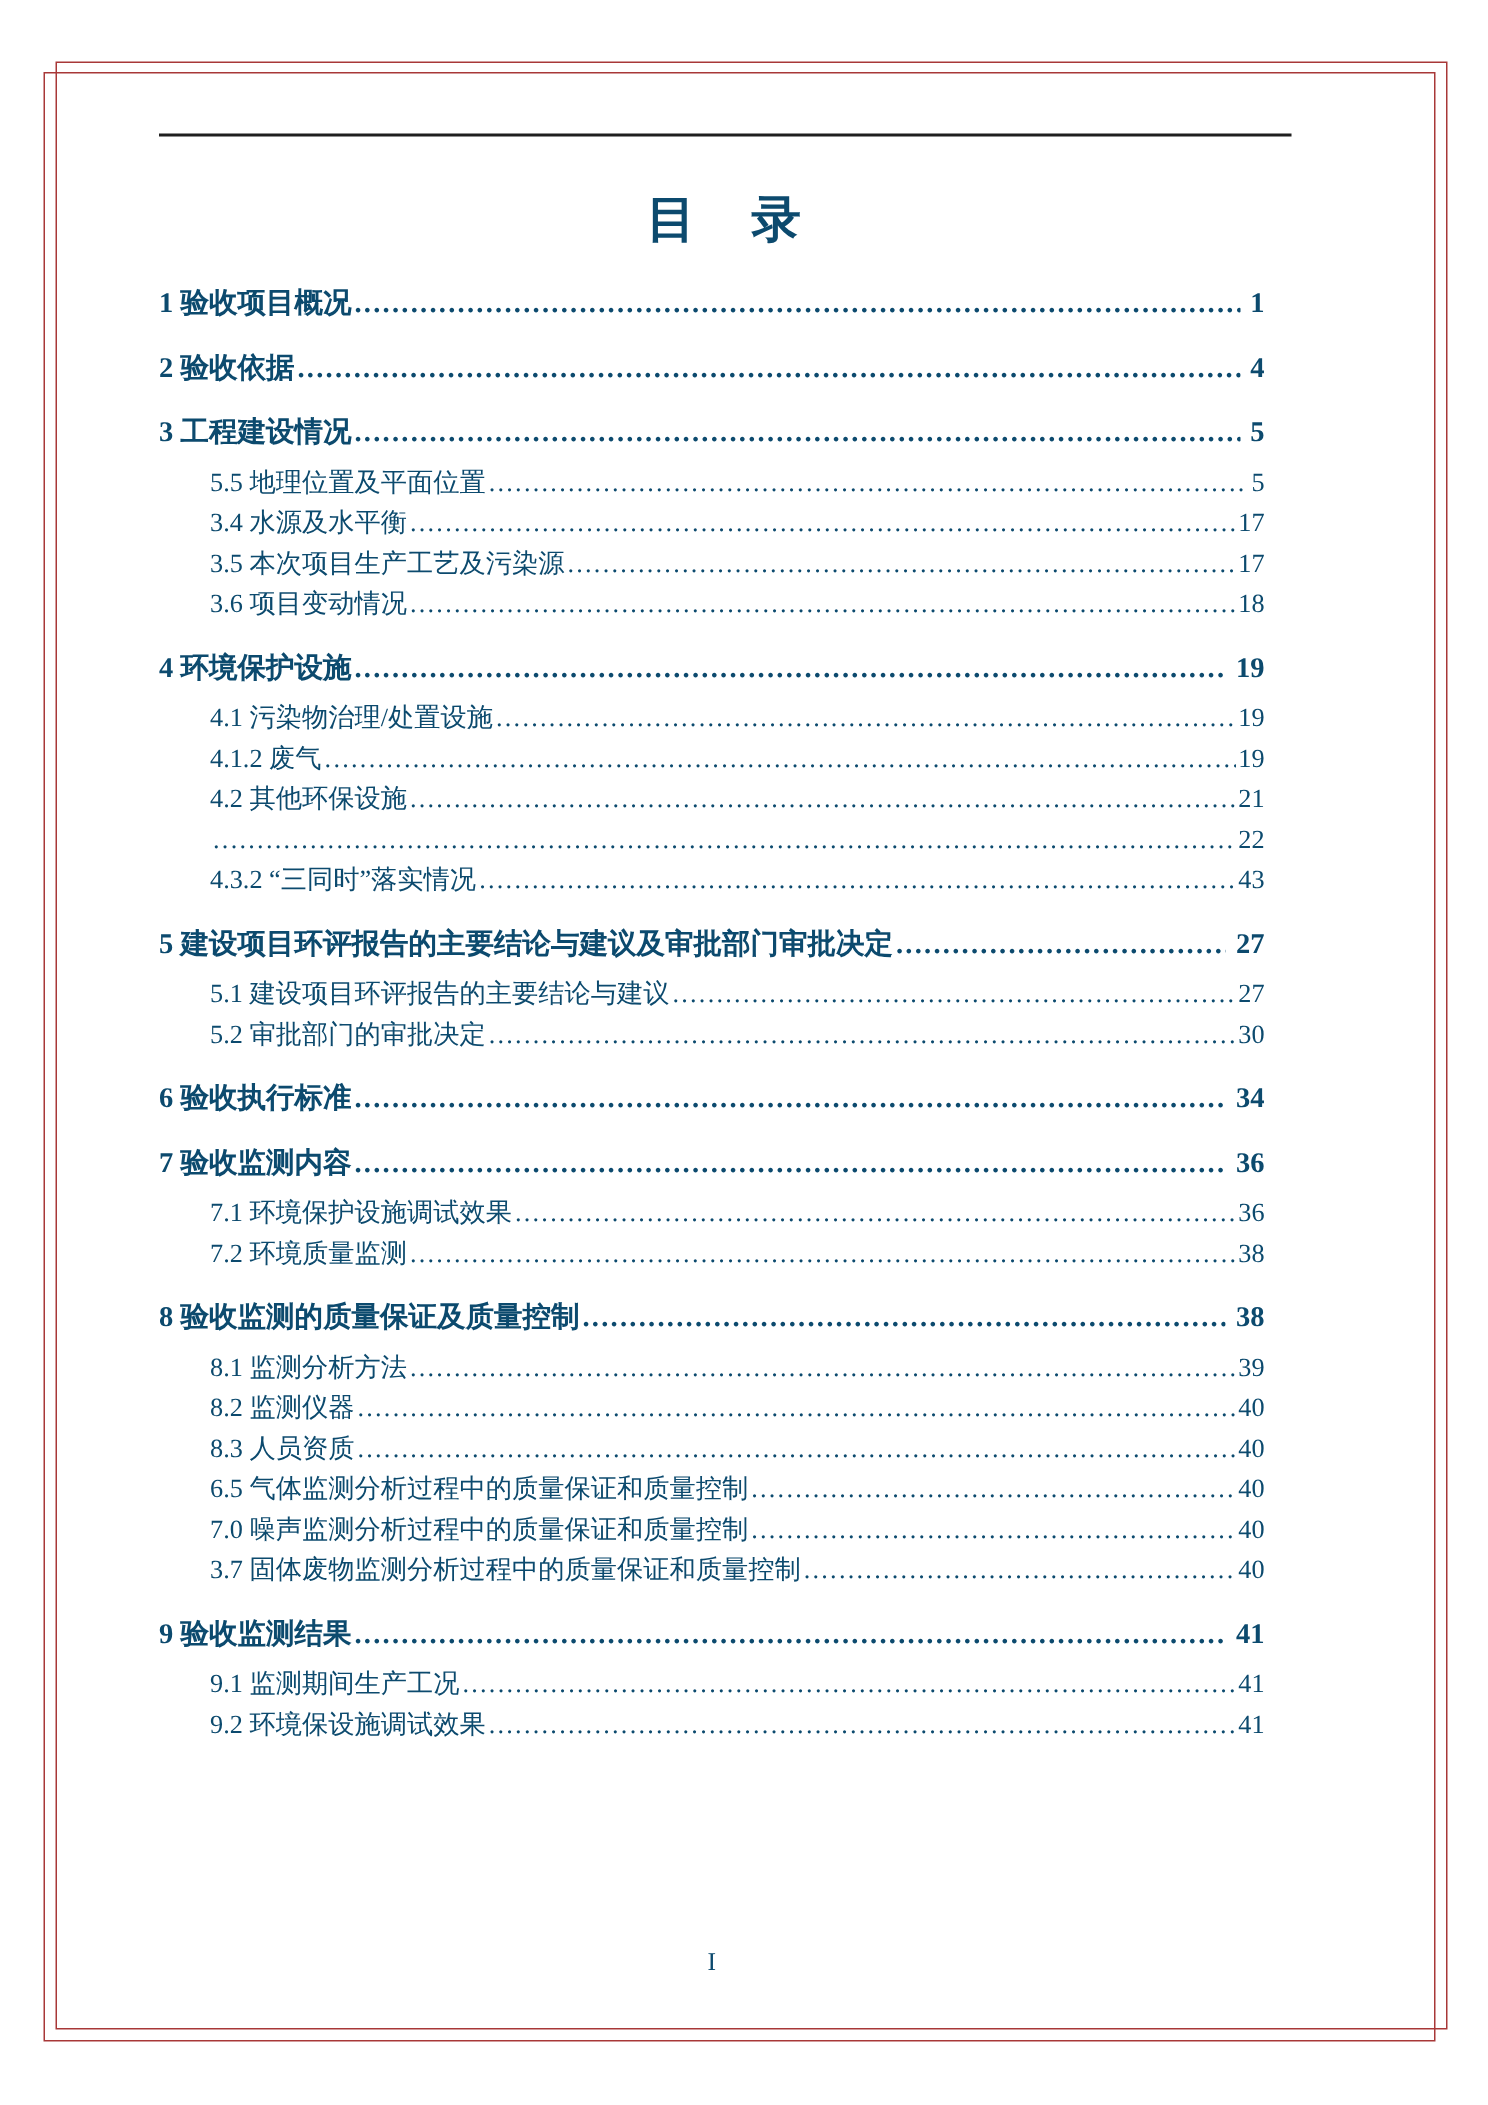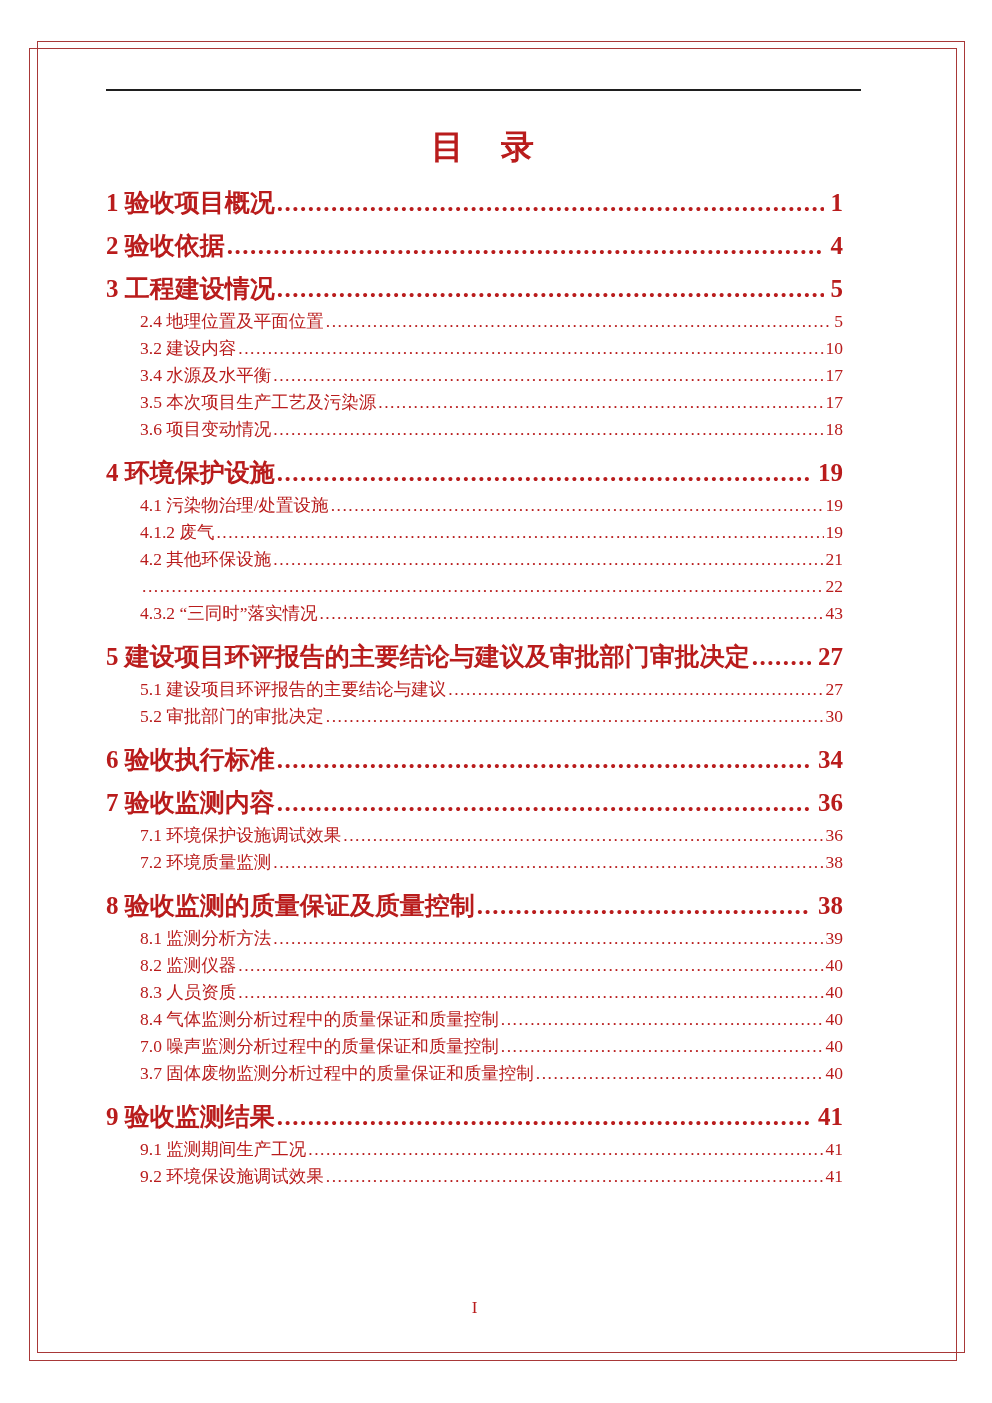--- a/index.html
+++ b/index.html
@@ -2,21 +2,21 @@
 <html><head>
 <meta charset="utf-8">
 <style>
   html, body { margin: 0; padding: 0; background: #ffffff; }
   .page {
     position: relative;
     width: 992px;
     height: 1403px;
     background: #ffffff;
     font-family: "Liberation Serif", "DejaVu Serif", serif;
-    color: #b91c1c;
+    color: #0c4a6e;
     overflow: hidden;
   }
   .frame {
     position: absolute;
     border: 1px solid #a83838;
     pointer-events: none;
   }
   .frame.outer { left: 29px; top: 48px; width: 926px; height: 1311px; }
   .frame.inner { left: 37px; top: 41px; width: 926px; height: 1310px; }
   .content {
@@ -42,21 +42,21 @@
     display: flow-root;
     width: 737px;
   }
   .row {
     display: flex;
     align-items: baseline;
     line-height: 27px;
   }
   .row.l1 {
     font-weight: bold;
-    font-size: 25px;
+    font-size: 19px;
     margin: 16px 0 6px 0;
   }
   .row.l2 {
     font-size: 17.5px;
     padding-left: 34px;
   }
   .lbl { flex: none; white-space: nowrap; }
   .dots {
     flex: 1 1 auto;
     overflow: hidden;
@@ -100,30 +100,25 @@
           <span class="lbl">2 验收依据</span>
           <span class="dots"></span>
           <span class="pg">4</span>
         </div>
         <div class="row l1">
           <span class="lbl">3 工程建设情况</span>
           <span class="dots"></span>
           <span class="pg">5</span>
         </div>
         <div class="row l2">
-          <span class="lbl">2.4 地理位置及平面位置</span>
+          <span class="lbl">5.5 地理位置及平面位置</span>
           <span class="dots"></span>
           <span class="pg">5</span>
         </div>
         <div class="row l2">
-          <span class="lbl">3.2 建设内容</span>
-          <span class="dots"></span>
-          <span class="pg">10</span>
-        </div>
-        <div class="row l2">
           <span class="lbl">3.4 水源及水平衡</span>
           <span class="dots"></span>
           <span class="pg">17</span>
         </div>
         <div class="row l2">
           <span class="lbl">3.5 本次项目生产工艺及污染源</span>
           <span class="dots"></span>
           <span class="pg">17</span>
         </div>
         <div class="row l2">
@@ -209,21 +204,21 @@
           <span class="lbl">8.2 监测仪器</span>
           <span class="dots"></span>
           <span class="pg">40</span>
         </div>
         <div class="row l2">
           <span class="lbl">8.3 人员资质</span>
           <span class="dots"></span>
           <span class="pg">40</span>
         </div>
         <div class="row l2">
-          <span class="lbl">8.4 气体监测分析过程中的质量保证和质量控制</span>
+          <span class="lbl">6.5 气体监测分析过程中的质量保证和质量控制</span>
           <span class="dots"></span>
           <span class="pg">40</span>
         </div>
         <div class="row l2">
           <span class="lbl">7.0 噪声监测分析过程中的质量保证和质量控制</span>
           <span class="dots"></span>
           <span class="pg">40</span>
         </div>
         <div class="row l2">
           <span class="lbl">3.7 固体废物监测分析过程中的质量保证和质量控制</span>

